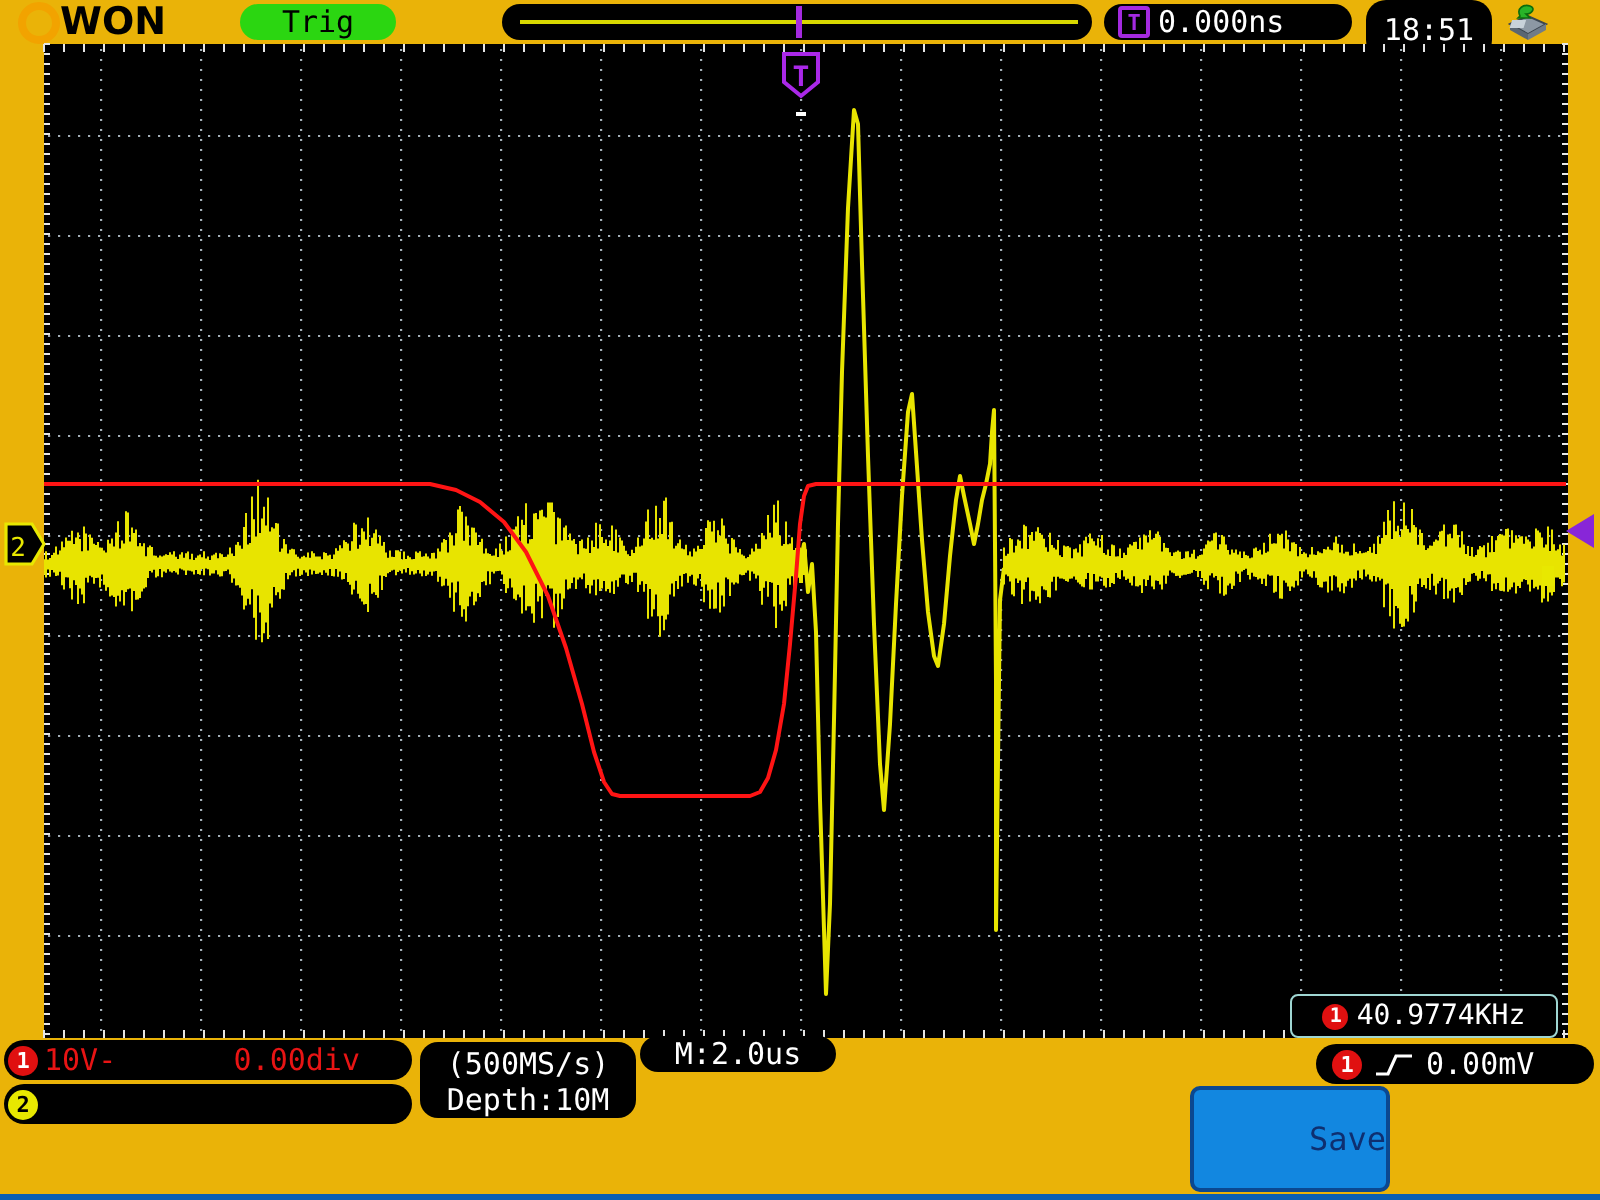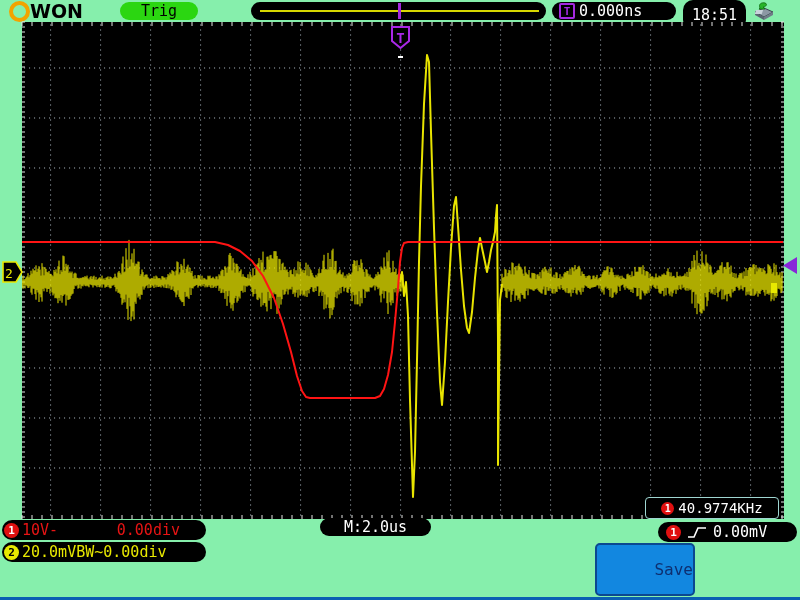--- a/index.html
+++ b/index.html
@@ -1,16 +1,16 @@
 <!DOCTYPE html>
 <html><head>
 <meta charset="utf-8">
 <style>
   html,body{margin:0;padding:0;background:#222;}
-  #screen{position:relative;width:800px;height:600px;background:#86efac;overflow:hidden;
+  #screen{position:relative;width:800px;height:600px;background:#eab308;overflow:hidden;
           font-family:"DejaVu Sans Mono","Liberation Mono",monospace;}
   
   .logo{position:absolute;left:9px;top:1px;height:20px;display:flex;align-items:center;}
   .logo-o{width:13px;height:13px;border:4px solid #f2a300;border-radius:50%;box-sizing:content-box;}
   .logo-txt{font-family:"DejaVu Sans","Liberation Sans",sans-serif;font-weight:900;
             font-size:19px;color:#000;letter-spacing:0;line-height:20px;}
   .pill{position:absolute;background:#000;border-radius:10px;color:#fff;font-size:15px;
         display:flex;align-items:center;justify-content:center;text-align:right;}
   #trig-pill{left:120px;top:2px;width:78px;height:18px;background:#2bd611;color:#000;border-radius:9px;}
   #preview-pill{left:251px;top:2px;width:295px;height:18px;}
@@ -34,21 +34,21 @@
   .badge.s15{width:15px;height:15px;font-size:11px;}
   .badge.s13{width:13px;height:13px;font-size:10px;}
   
   #ch1-pill{left:2px;top:520px;width:204px;height:20px;justify-content:flex-start;
             padding:0 26px 0 2px;box-sizing:border-box;gap:3px;color:#e81414;}
   #ch2-pill{left:2px;top:542px;width:204px;height:20px;justify-content:flex-start;
             padding:0 4px 0 2px;box-sizing:border-box;gap:3px;color:#e8e800;}
   .sp{flex:1;}
   #acq-box{left:210px;top:521px;width:108px;height:38px;border-radius:9px;flex-direction:column;
            justify-content:space-between;padding:2px 0;box-sizing:border-box;}
-  #m-pill{left:320px;top:518px;width:111px;height:18px;}
+  #m-pill{left:320px;top:518px;width:98px;height:18px;}
   #tlev-pill{left:658px;top:522px;width:139px;height:20px;justify-content:flex-start;
              padding:0 8px;box-sizing:border-box;gap:6px;}
   
   .menu-btn{position:absolute;background:#1287e0;border:2px solid #0b4890;border-radius:5px;
             display:flex;flex-direction:column;align-items:center;justify-content:center;gap:7px;
             color:#0e2f70;font-size:16px;cursor:pointer;box-sizing:border-box;}
   #type-btn{left:321px;top:539px;width:94px;height:58px;}
   #save-btn{left:595px;top:543px;width:100px;height:53px;align-items:flex-end;}
   .chip{background:#d8d8d8;color:#0e2f70;padding:0 5px;}
   #bottom-strip{position:absolute;left:0;bottom:0;width:800px;height:3px;background:#0a5fb2;}
@@ -109,21 +109,24 @@
   </div>
 
   <div class="pill" id="ch1-pill">
     <span class="badge r s15">1</span>
     <span>10V-</span>
     <span class="sp"></span>
     <span>0.00div</span>
   </div>
   <div class="pill" id="ch2-pill">
     <span class="badge y s15">2</span>
-    <span>20.0mVBW~0.00div</span>
+  </div>
+  <div class="pill" id="acq-box">
+    <div>(500MS/s)</div>
+    <div>Depth:10M</div>
   </div>
   <div class="pill" id="m-pill">
     <span>M:2.0us</span>
   </div>
   <div class="pill" id="tlev-pill">
     <span class="badge r s15">1</span>
     <svg width="20" height="14" viewBox="0 0 20 14">
       <path d="M1 12 H7 L11 3 H19" fill="none" stroke="#fff" stroke-width="1.6"></path>
     </svg>
     <span>0.00mV</span>

